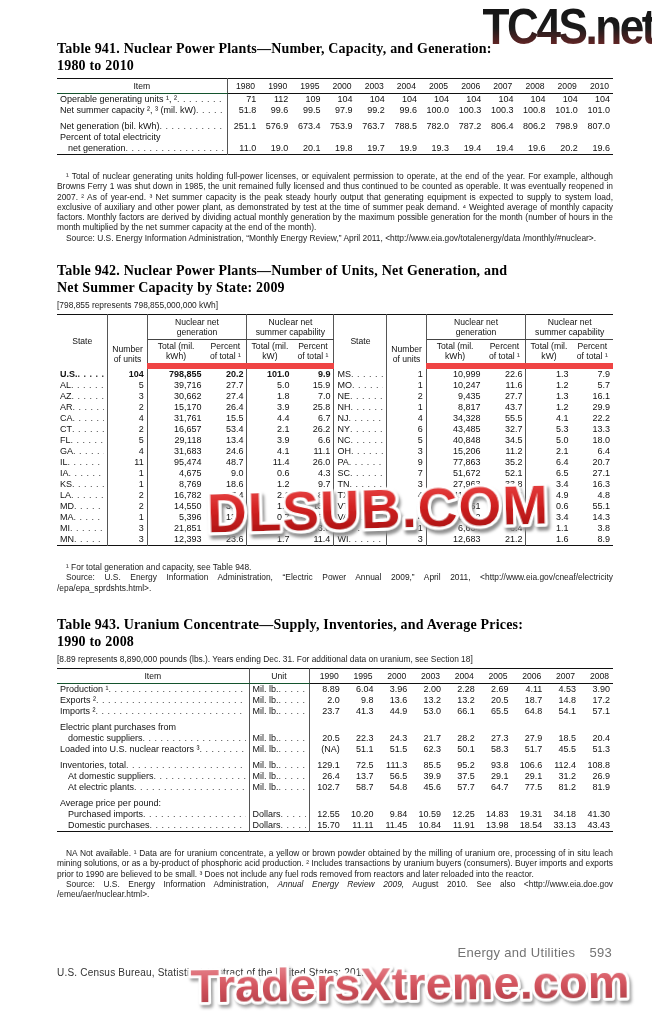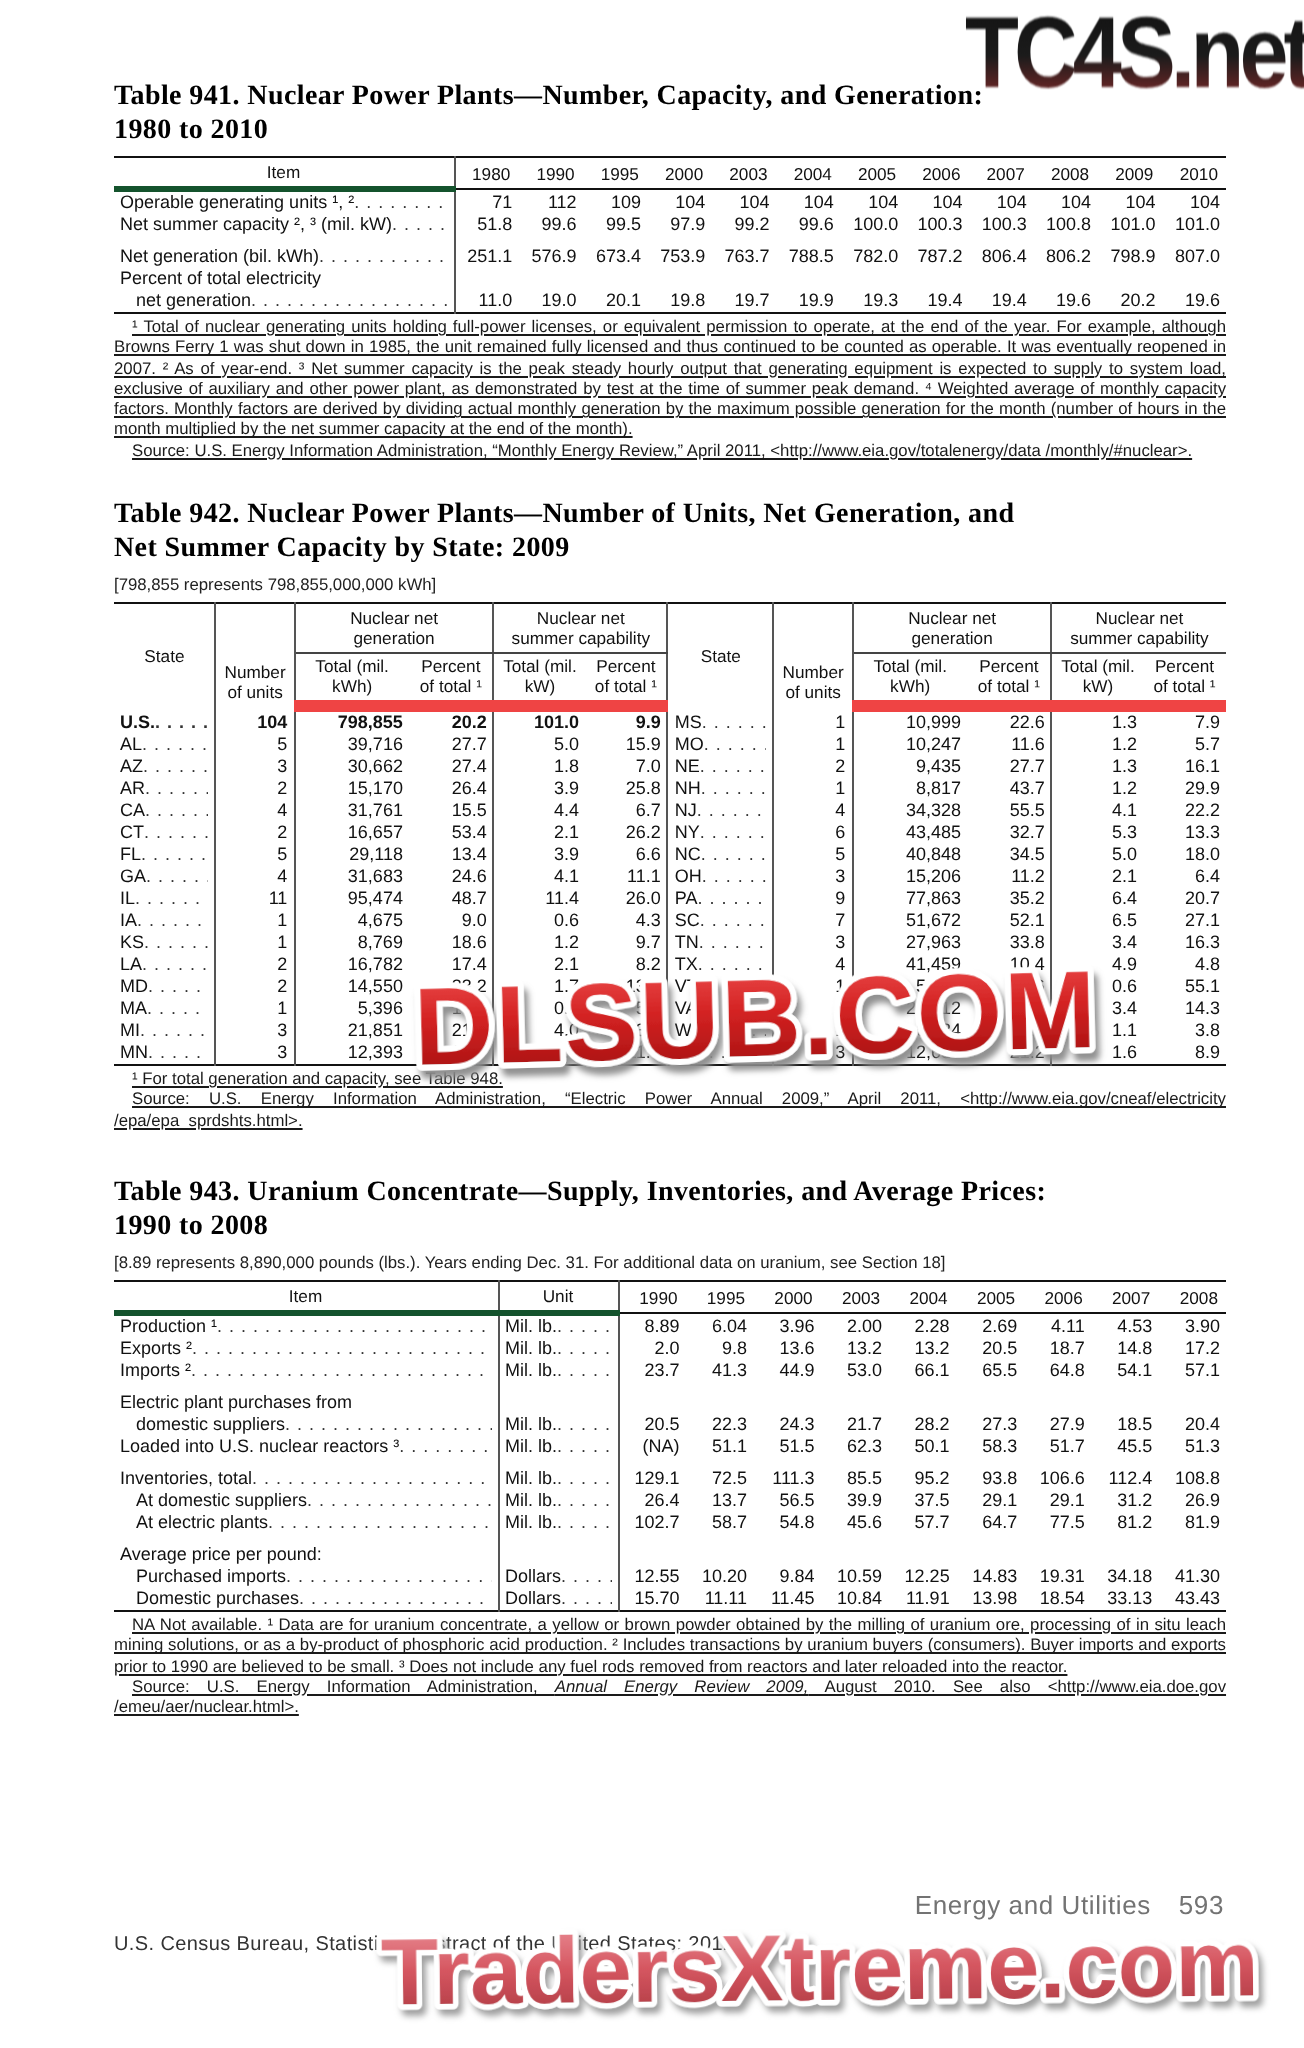--- a/index.html
+++ b/index.html
@@ -10,40 +10,40 @@
   .tbl-title{font-family:"Liberation Serif",serif;font-weight:bold;font-size:14px;
              line-height:17px;color:#000;letter-spacing:.2px;}
   .unit-note{font-size:8.4px;color:#222;margin-top:4px;}
 
   table{border-collapse:collapse;table-layout:fixed;width:556px;font-size:9px;color:#111;
         border-top:1.4px solid #111;border-bottom:1.4px solid #111;margin-top:4px;}
   th{font-weight:normal;font-size:8.6px;padding:2px 3px;vertical-align:bottom;}
   td{padding:0 3px;line-height:11px;height:11px;vertical-align:bottom;}
   .num{text-align:right;white-space:nowrap;}
   th.yr{text-align:right;padding-right:4px;border-bottom:1px solid #111;}
-  th.item-h{border-bottom:3px solid #14532d;text-align:center;vertical-align:middle;}
+  th.item-h{border-bottom:1px solid #14532d;text-align:center;vertical-align:middle;}
   .vr{border-right:0.8px solid #555;}
   tr td:last-child{border-right:none;}
   .ind .lbl{padding-left:8px;}
   .b{font-weight:bold;}
   .gaprow td{height:5px;line-height:5px;}
 
   .ldr{display:flex;overflow:hidden;}
   .ldr .lbl{white-space:nowrap;}
   .ldr .dots{flex:1;overflow:hidden;white-space:nowrap;color:#333;}
   .ldr .dots::before{content:" . . . . . . . . . . . . . . . . . . . . . . . . . . . . . . . . . . . .";letter-spacing:.5px;}
 
   
   #t942 th.span-h{border-bottom:0.8px solid #444;vertical-align:middle;text-align:center;line-height:10px;padding:2px 6px;}
   #t942 th.state-h{vertical-align:middle;text-align:center;}
   #t942 th.units-h{vertical-align:bottom;text-align:center;line-height:10px;}
   #t942 tr.hrow2 th{border-bottom:6px solid #ef4444;text-align:center;line-height:10px;padding:1px 2px 2px;}
   #t942 td.state{white-space:nowrap;}
 
-  .fn{font-size:8.4px;line-height:10.3px;text-align:justify;text-indent:9px;margin:1px 0 0;color:#1a1a1a;text-decoration:underline;}
+  .fn{font-size:8.4px;line-height:10.3px;text-align:justify;text-indent:9px;margin:16px 0 0;color:#1a1a1a;}
   .src{margin-top:0;}
   .sec-gap-lg{margin-top:19px;}
   .sec-gap-md{margin-top:23px;}
 
   
   #wm-top{position:absolute;top:0px;right:-2px;z-index:30;
     font-family:"Liberation Sans",sans-serif;font-weight:900;font-size:45px;line-height:48px;
     letter-spacing:-2.5px;transform:scale(.98,1.12);transform-origin:top right;
     background:linear-gradient(180deg,#121212 0%,#1b1b1b 52%,#5c2424 80%,#94443f 100%);
     -webkit-background-clip:text;background-clip:text;color:transparent;filter:blur(.4px);}

